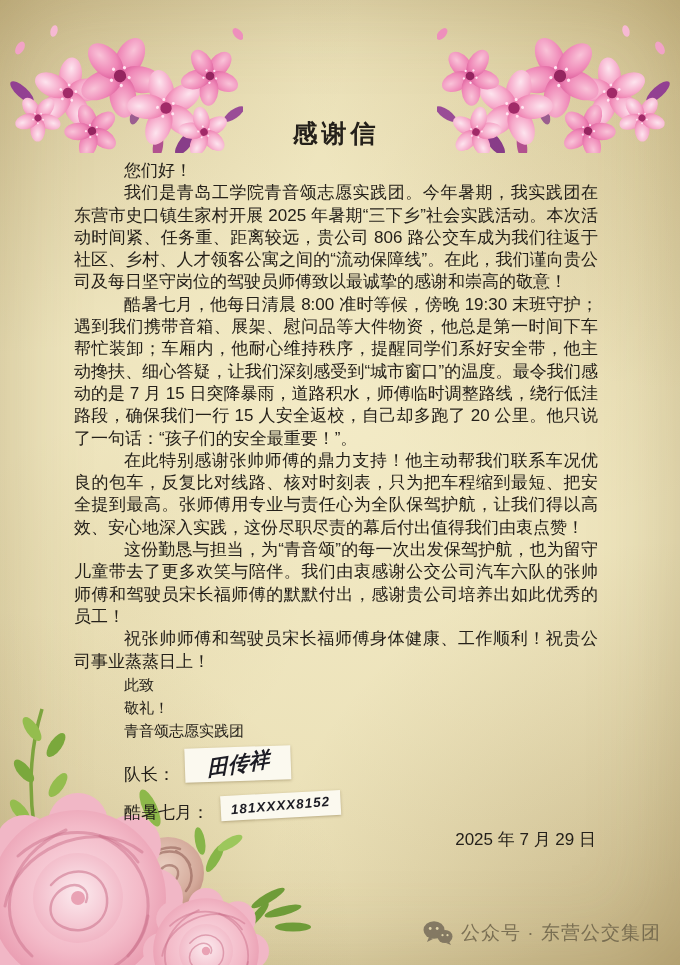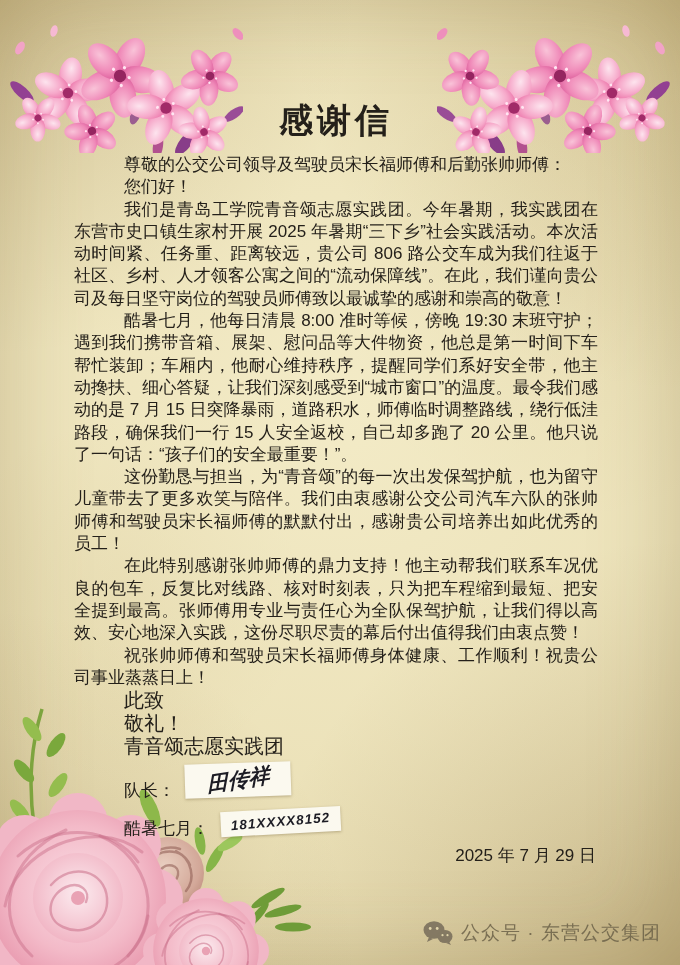--- a/index.html
+++ b/index.html
@@ -19,25 +19,25 @@
       radial-gradient(circle at 100% 100%, rgba(118,88,36,.32), rgba(118,88,36,0) 36%),
       radial-gradient(circle at 84% 30%, rgba(158,128,60,.10), rgba(158,128,60,0) 26%),
       radial-gradient(circle at 18% 62%, rgba(158,128,60,.10), rgba(158,128,60,0) 22%);
     box-shadow:inset 0 0 90px rgba(118,92,38,.28);
   }
   .corner{position:absolute;top:18px;}
   .corner-left{left:8px;}
   .corner-right{right:8px;transform:scaleX(-1);}
   .roses{position:absolute;left:-6px;top:693px;}
   .content{position:absolute;left:74px;top:60px;width:524px;}
-  .title{font-size:34px;font-weight:bold;text-align:center;letter-spacing:4px;margin:38px 0 10px 0;}
+  .title{font-size:25px;font-weight:bold;text-align:center;letter-spacing:4px;margin:57px 0 10px 0;}
   .line{margin:0;font-size:17px;line-height:22.3px;}
   .salutation,.greeting{padding-left:50px;}
   .para{text-align:justify;text-indent:50px;}
-  .close-line{margin:0;font-size:20px;line-height:23px;padding-left:50px;}
+  .close-line{margin:0;font-size:15px;line-height:23px;padding-left:50px;}
   .sig-row,.phone-row{display:flex;align-items:flex-end;padding-left:50px;}
   .sig-row{margin-top:4px;height:40px;}
   .phone-row{margin-top:4px;height:34px;}
   .close-label{font-size:17px;white-space:nowrap;}
   .slip{background:#fbf9ef;box-shadow:0 1px 3px rgba(90,70,30,.35);display:inline-flex;align-items:center;justify-content:center;}
   .name-slip{width:106px;height:34px;margin-left:10px;transform:rotate(-2deg) translateY(-5px);}
   .phone-slip{width:120px;height:25px;margin-left:12px;transform:rotate(-3deg) translateY(-6px);}
   .hand{color:#1c1c24;}
   .hand-name{font-size:21px;font-weight:bold;font-style:italic;transform:rotate(-7deg) skewX(-6deg);}
   .hand-phone{font-size:13.5px;font-weight:600;font-style:italic;letter-spacing:1px;transform:rotate(-2deg);}
@@ -182,26 +182,25 @@
       <circle r="36" fill="url(#vinG)"></circle>
       <path d="M-22,-8 C-10,-26 14,-26 22,-8 M-26,6 C-28,-14 -8,-30 12,-24 M-12,24 C-28,16 -30,-6 -16,-18 M18,18 C28,6 24,-14 8,-22 M-8,-2 C-2,-12 12,-8 10,2 C8,12 -6,12 -8,4" stroke="rgba(140,90,80,.55)" stroke-width="2.5" fill="none" stroke-linecap="round"></path>
     </g>
     <use href="#rose" transform="translate(84,205)"></use>
     <ellipse cx="186" cy="232" rx="8" ry="24" fill="#7fae42" transform="rotate(35 186 232)"></ellipse>
     <use href="#rose" transform="translate(212,258) scale(0.6)"></use>
   </svg>
 
   <div class="content">
     <h1 class="title">感谢信</h1>
-    <p class="line salutation">尊敬的公交公司领导及驾驶员宋长福师傅和后勤张帅师傅：</p>
     <p class="line greeting">您们好！</p>
     <p class="line para">我们是青岛工学院青音颂志愿实践团。今年暑期，我实践团在东营市史口镇生家村开展 2025 年暑期“三下乡”社会实践活动。本次活动时间紧、任务重、距离较远，贵公司 806 路公交车成为我们往返于社区、乡村、人才领客公寓之间的“流动保障线”。在此，我们谨向贵公司及每日坚守岗位的驾驶员师傅致以最诚挚的感谢和崇高的敬意！</p>
     <p class="line para">酷暑七月，他每日清晨 8:00 准时等候，傍晚 19:30 末班守护；遇到我们携带音箱、展架、慰问品等大件物资，他总是第一时间下车帮忙装卸；车厢内，他耐心维持秩序，提醒同学们系好安全带，他主动搀扶、细心答疑，让我们深刻感受到“城市窗口”的温度。最令我们感动的是 7 月 15 日突降暴雨，道路积水，师傅临时调整路线，绕行低洼路段，确保我们一行 15 人安全返校，自己却多跑了 20 公里。他只说了一句话：“孩子们的安全最重要！”。</p>
+    <p class="line para">在此特别感谢张帅师傅的鼎力支持！他主动帮我们联系车况优良的包车，反复比对线路、核对时刻表，只为把车程缩到最短、把安全提到最高。张师傅用专业与责任心为全队保驾护航，让我们得以高效、安心地深入实践，这份尽职尽责的幕后付出值得我们由衷点赞！</p>
     <p class="line para">这份勤恳与担当，为“青音颂”的每一次出发保驾护航，也为留守儿童带去了更多欢笑与陪伴。我们由衷感谢公交公司汽车六队的张帅师傅和驾驶员宋长福师傅的默默付出，感谢贵公司培养出如此优秀的员工！</p>
-    <p class="line para">在此特别感谢张帅师傅的鼎力支持！他主动帮我们联系车况优良的包车，反复比对线路、核对时刻表，只为把车程缩到最短、把安全提到最高。张师傅用专业与责任心为全队保驾护航，让我们得以高效、安心地深入实践，这份尽职尽责的幕后付出值得我们由衷点赞！</p>
     <p class="line para">祝张帅师傅和驾驶员宋长福师傅身体健康、工作顺利！祝贵公司事业蒸蒸日上！</p>
 
     <p class="close-line">此致</p>
     <p class="close-line">敬礼！</p>
     <p class="close-line">青音颂志愿实践团</p>
 
     <div class="sig-row">
       <span class="close-label">队长：</span>
       <span class="slip name-slip">
         <span class="hand hand-name">田传祥</span>

